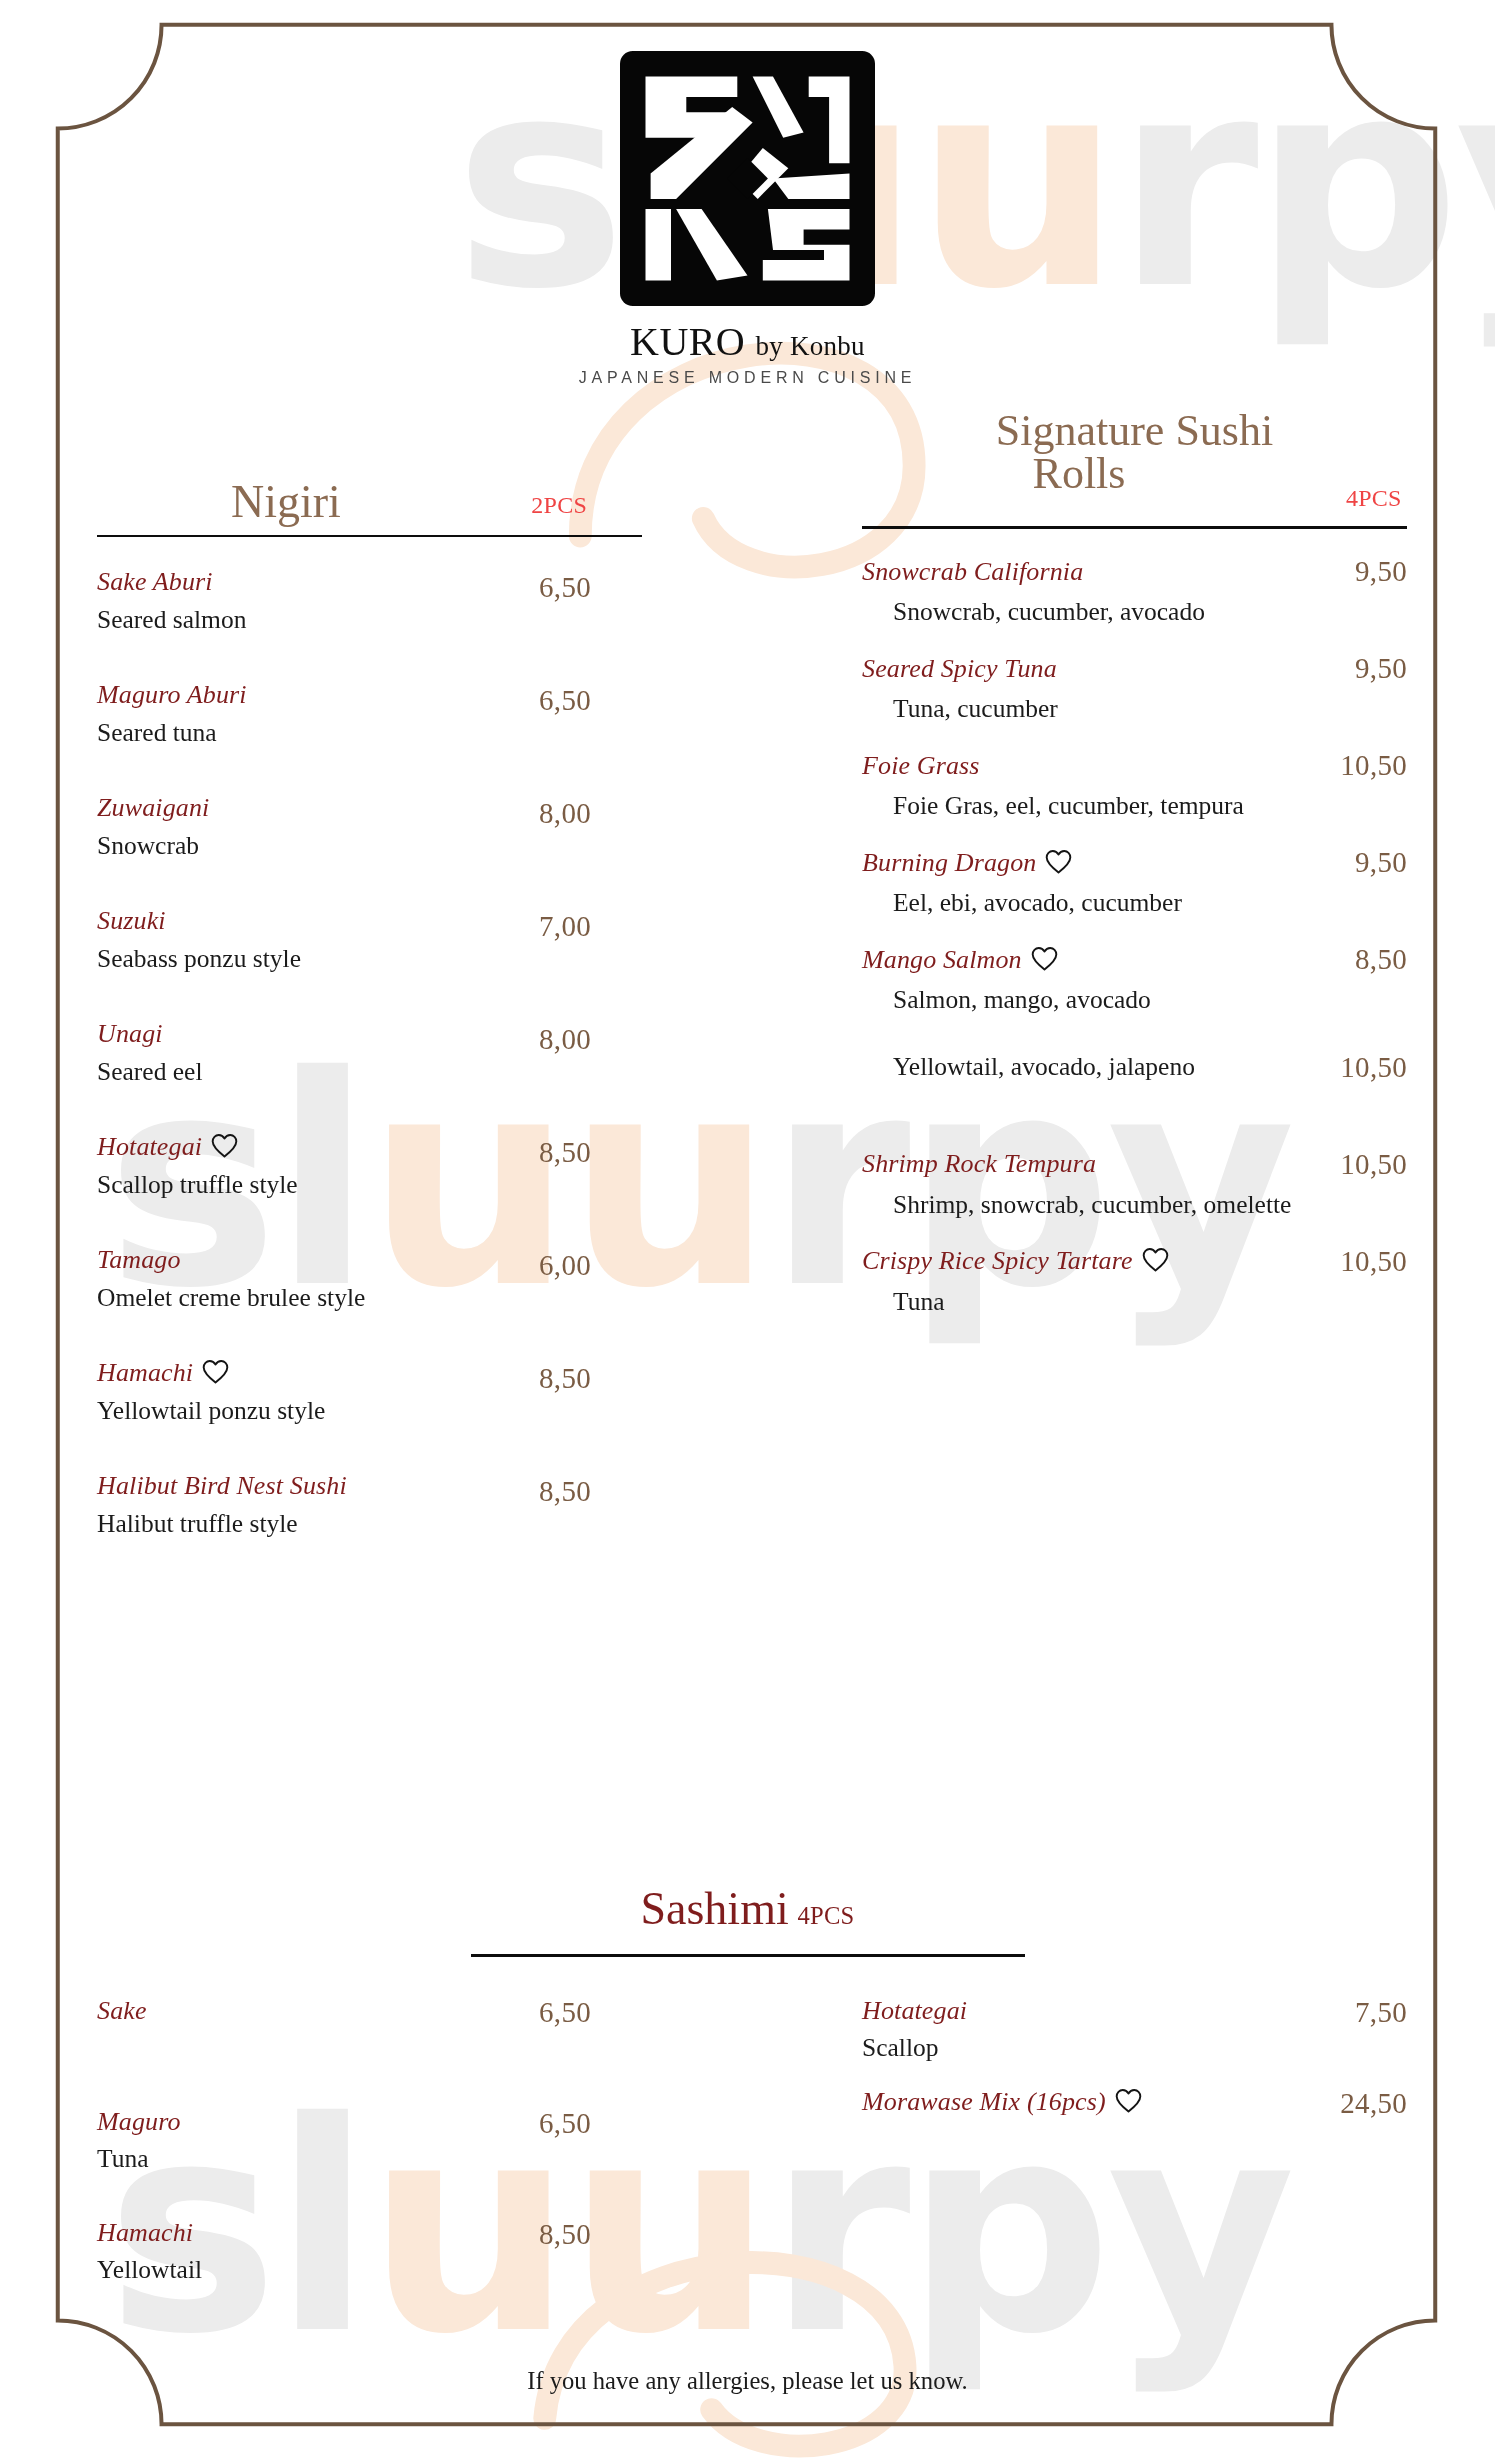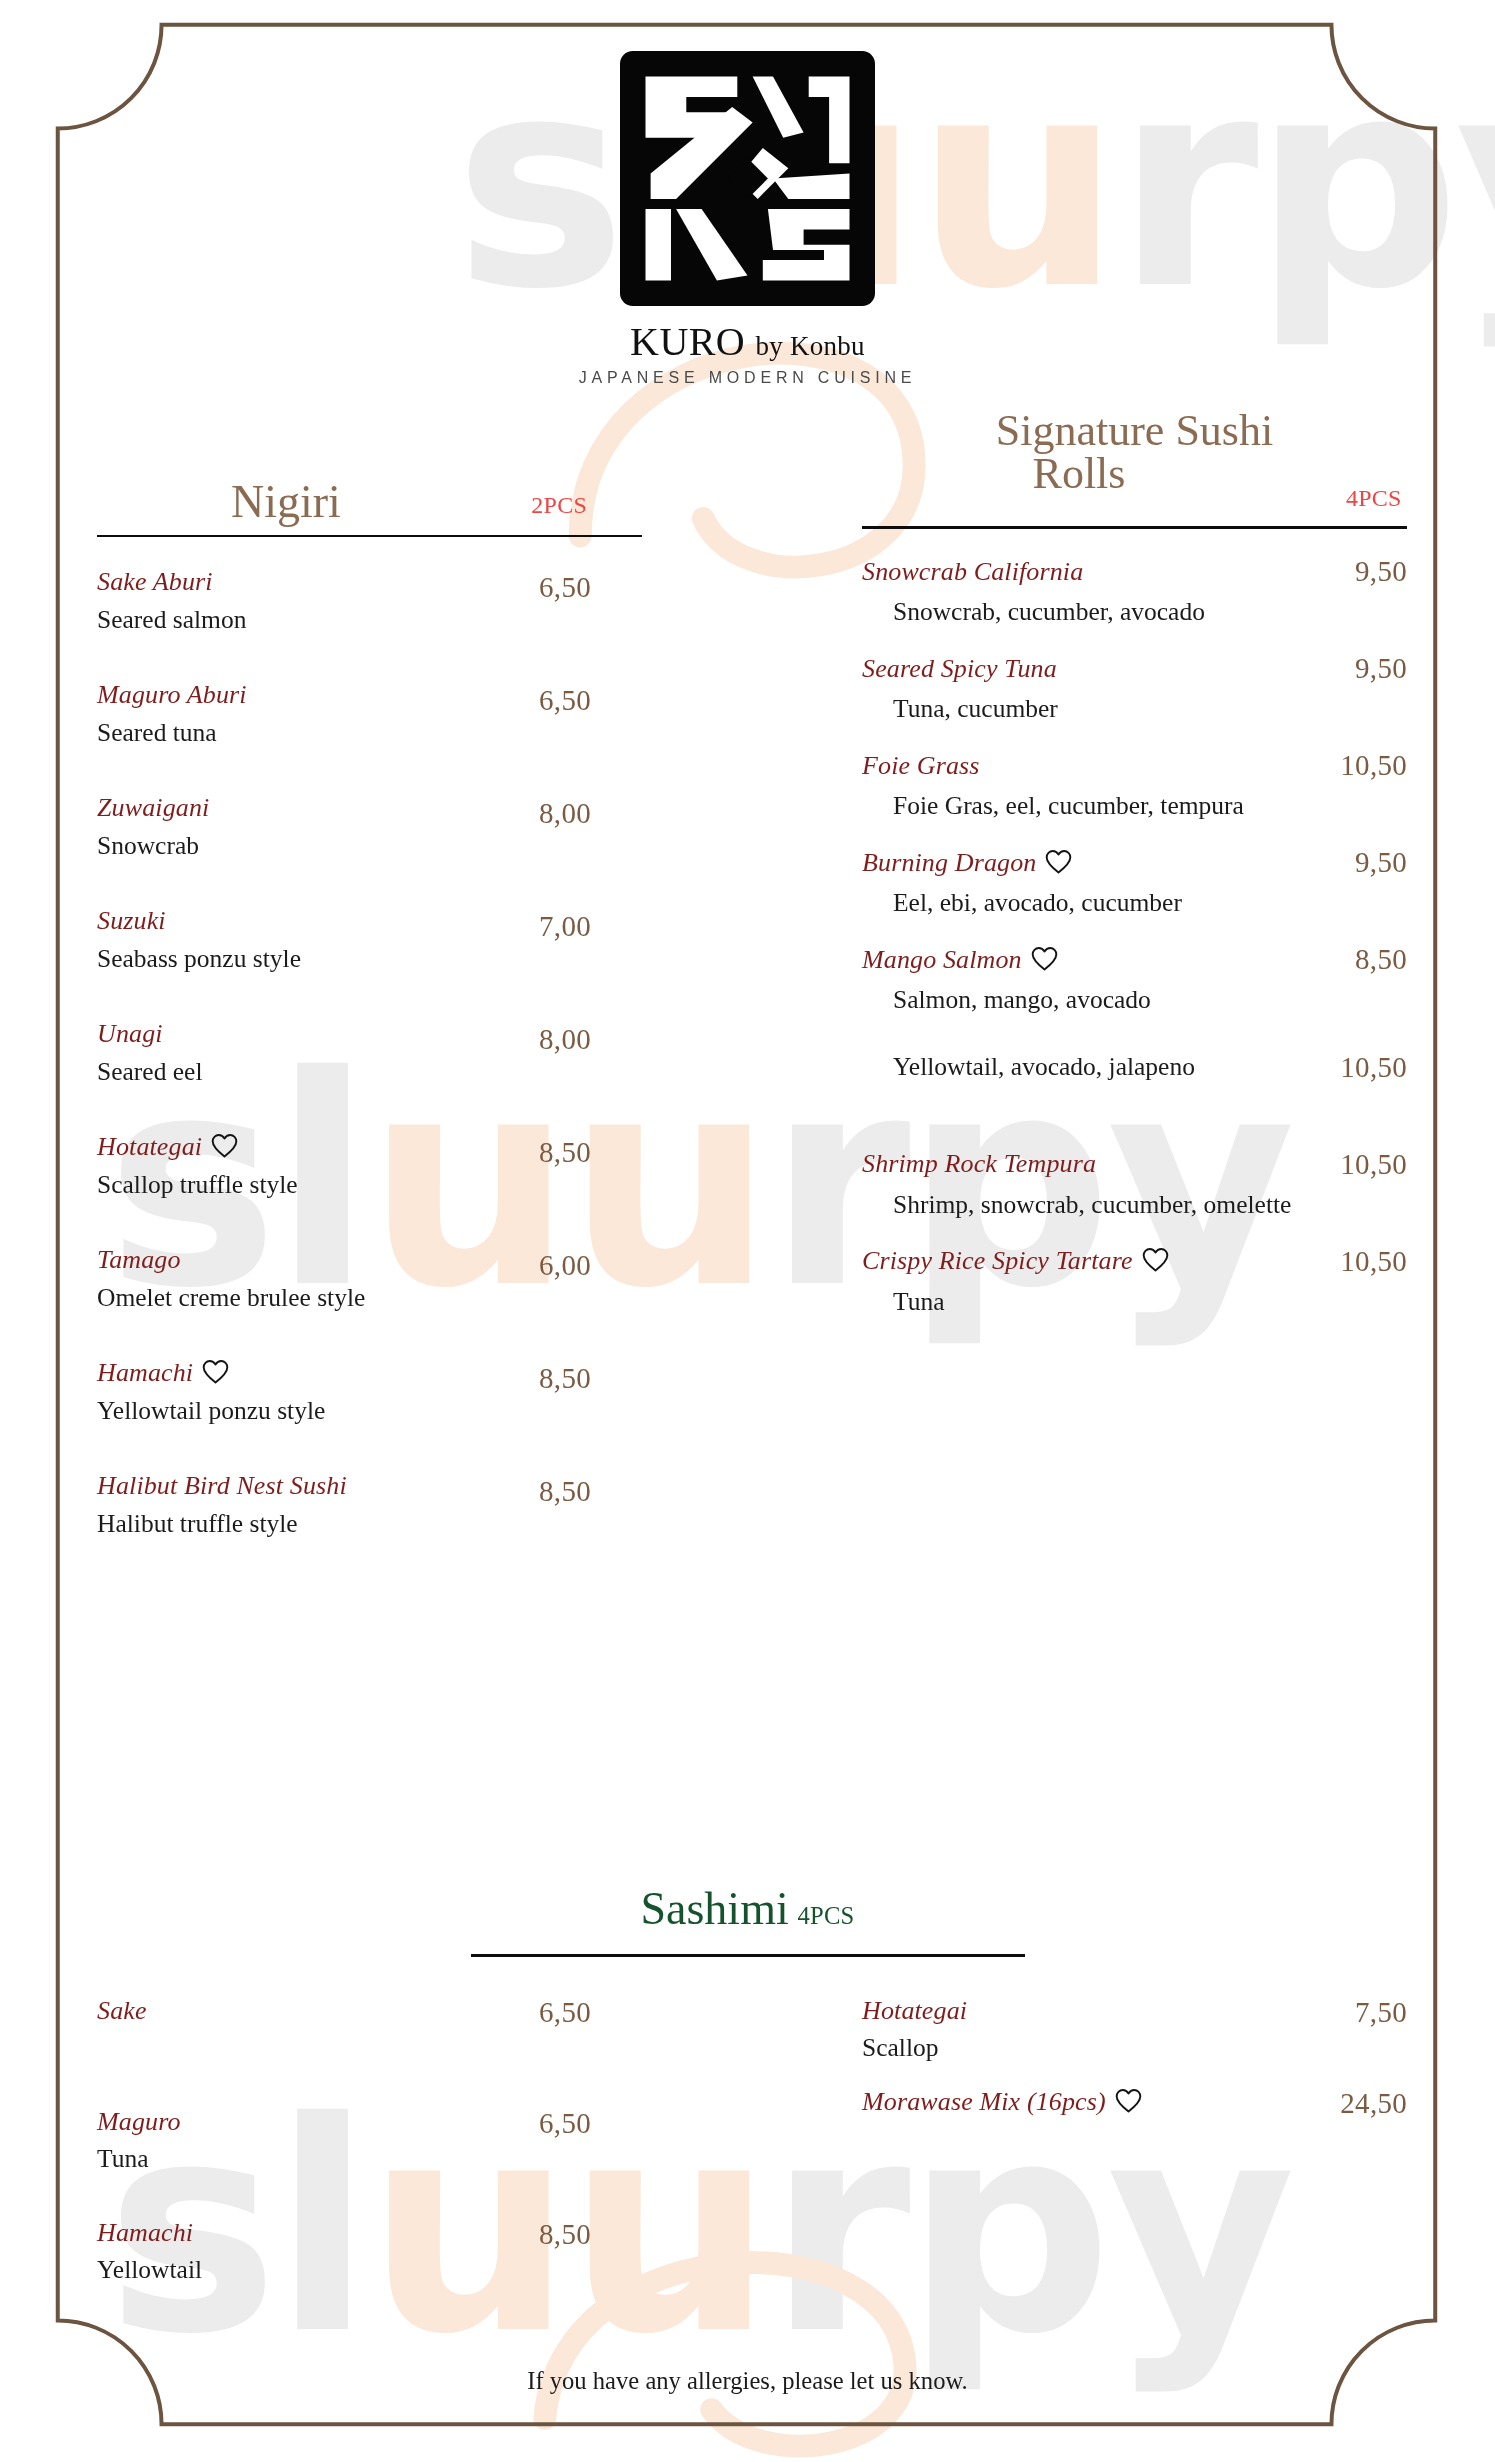--- a/index.html
+++ b/index.html
@@ -217,21 +217,21 @@
 
   
   #sashimi-section {
     position: absolute;
     left: 0;
     top: 1882px;
     width: 1495px;
   }
   .sashimi-head {
     text-align: center;
-    color: #14532d;
+    color: #7f1d1d;
   }
   .sashimi-head .t {
     font-size: 46px;
     vertical-align: baseline;
   }
   .sashimi-head .p {
     font-size: 24.6px;
     margin-left: 8.8px;
     letter-spacing: 0.01em;
   }

